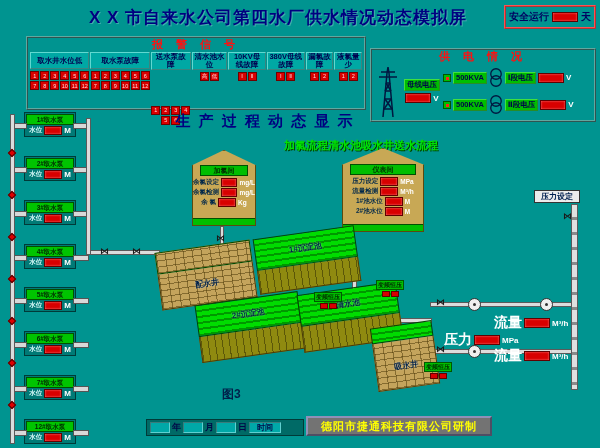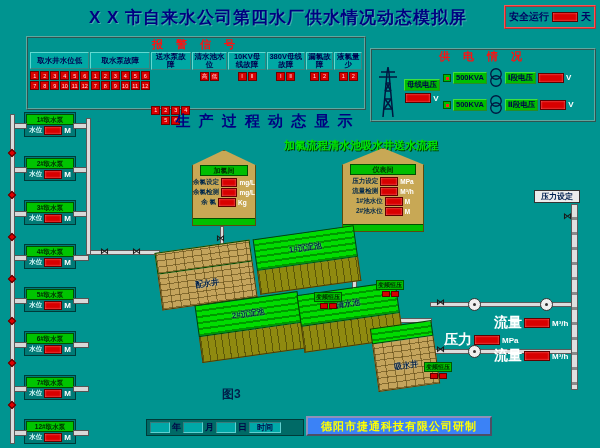--- a/index.html
+++ b/index.html
@@ -103,21 +103,21 @@
 .ilabel{font-size:14px;font-weight:bold;color:#FFFFFF;white-space:nowrap;text-align:right;}
 #inst0{left:494px;top:314px;} #inst1{left:444px;top:331px;} #inst2{left:494px;top:347px;}
 #sb1{left:314px;top:292px;} #sb2{left:376px;top:280px;} #sb3{left:424px;top:362px;}
 
 
 #fig{position:absolute;left:222px;top:386px;font-size:12px;font-weight:bold;color:#00204A;}
 #datebar{position:absolute;left:146px;top:419px;width:158px;height:17px;background:#006A66;border:1px solid #003A38;display:flex;align-items:center;gap:2px;padding:0 3px;}
 .dbox{width:20px;height:11px;background:#00A8A8;border:1px inset #60D0D0;}
 .dbox.time{width:32px;font-size:8px;color:#000848;font-weight:bold;text-align:center;line-height:9px;}
 .dlabel{font-size:9px;font-weight:bold;color:#000848;}
-#companybar{position:absolute;left:306px;top:416px;width:186px;height:20px;background:#3b82f6;border:2px outset #9090B8;color:#FFFF00;font-size:11px;font-weight:bold;display:flex;align-items:center;justify-content:center;letter-spacing:1px;white-space:nowrap;}
+#companybar{position:absolute;left:306px;top:416px;width:186px;height:20px;background:#737373;border:2px outset #9090B8;color:#FFFF00;font-size:11px;font-weight:bold;display:flex;align-items:center;justify-content:center;letter-spacing:1px;white-space:nowrap;}
 </style>
 </head>
 <body>
 
 <div class="screen">
 
   <div class="title">X X 市自来水公司第四水厂供水情况动态模拟屏</div>
   <div class="safety">
     <span class="lbl">安全运行</span>
     <span class="rv v26"></span>

